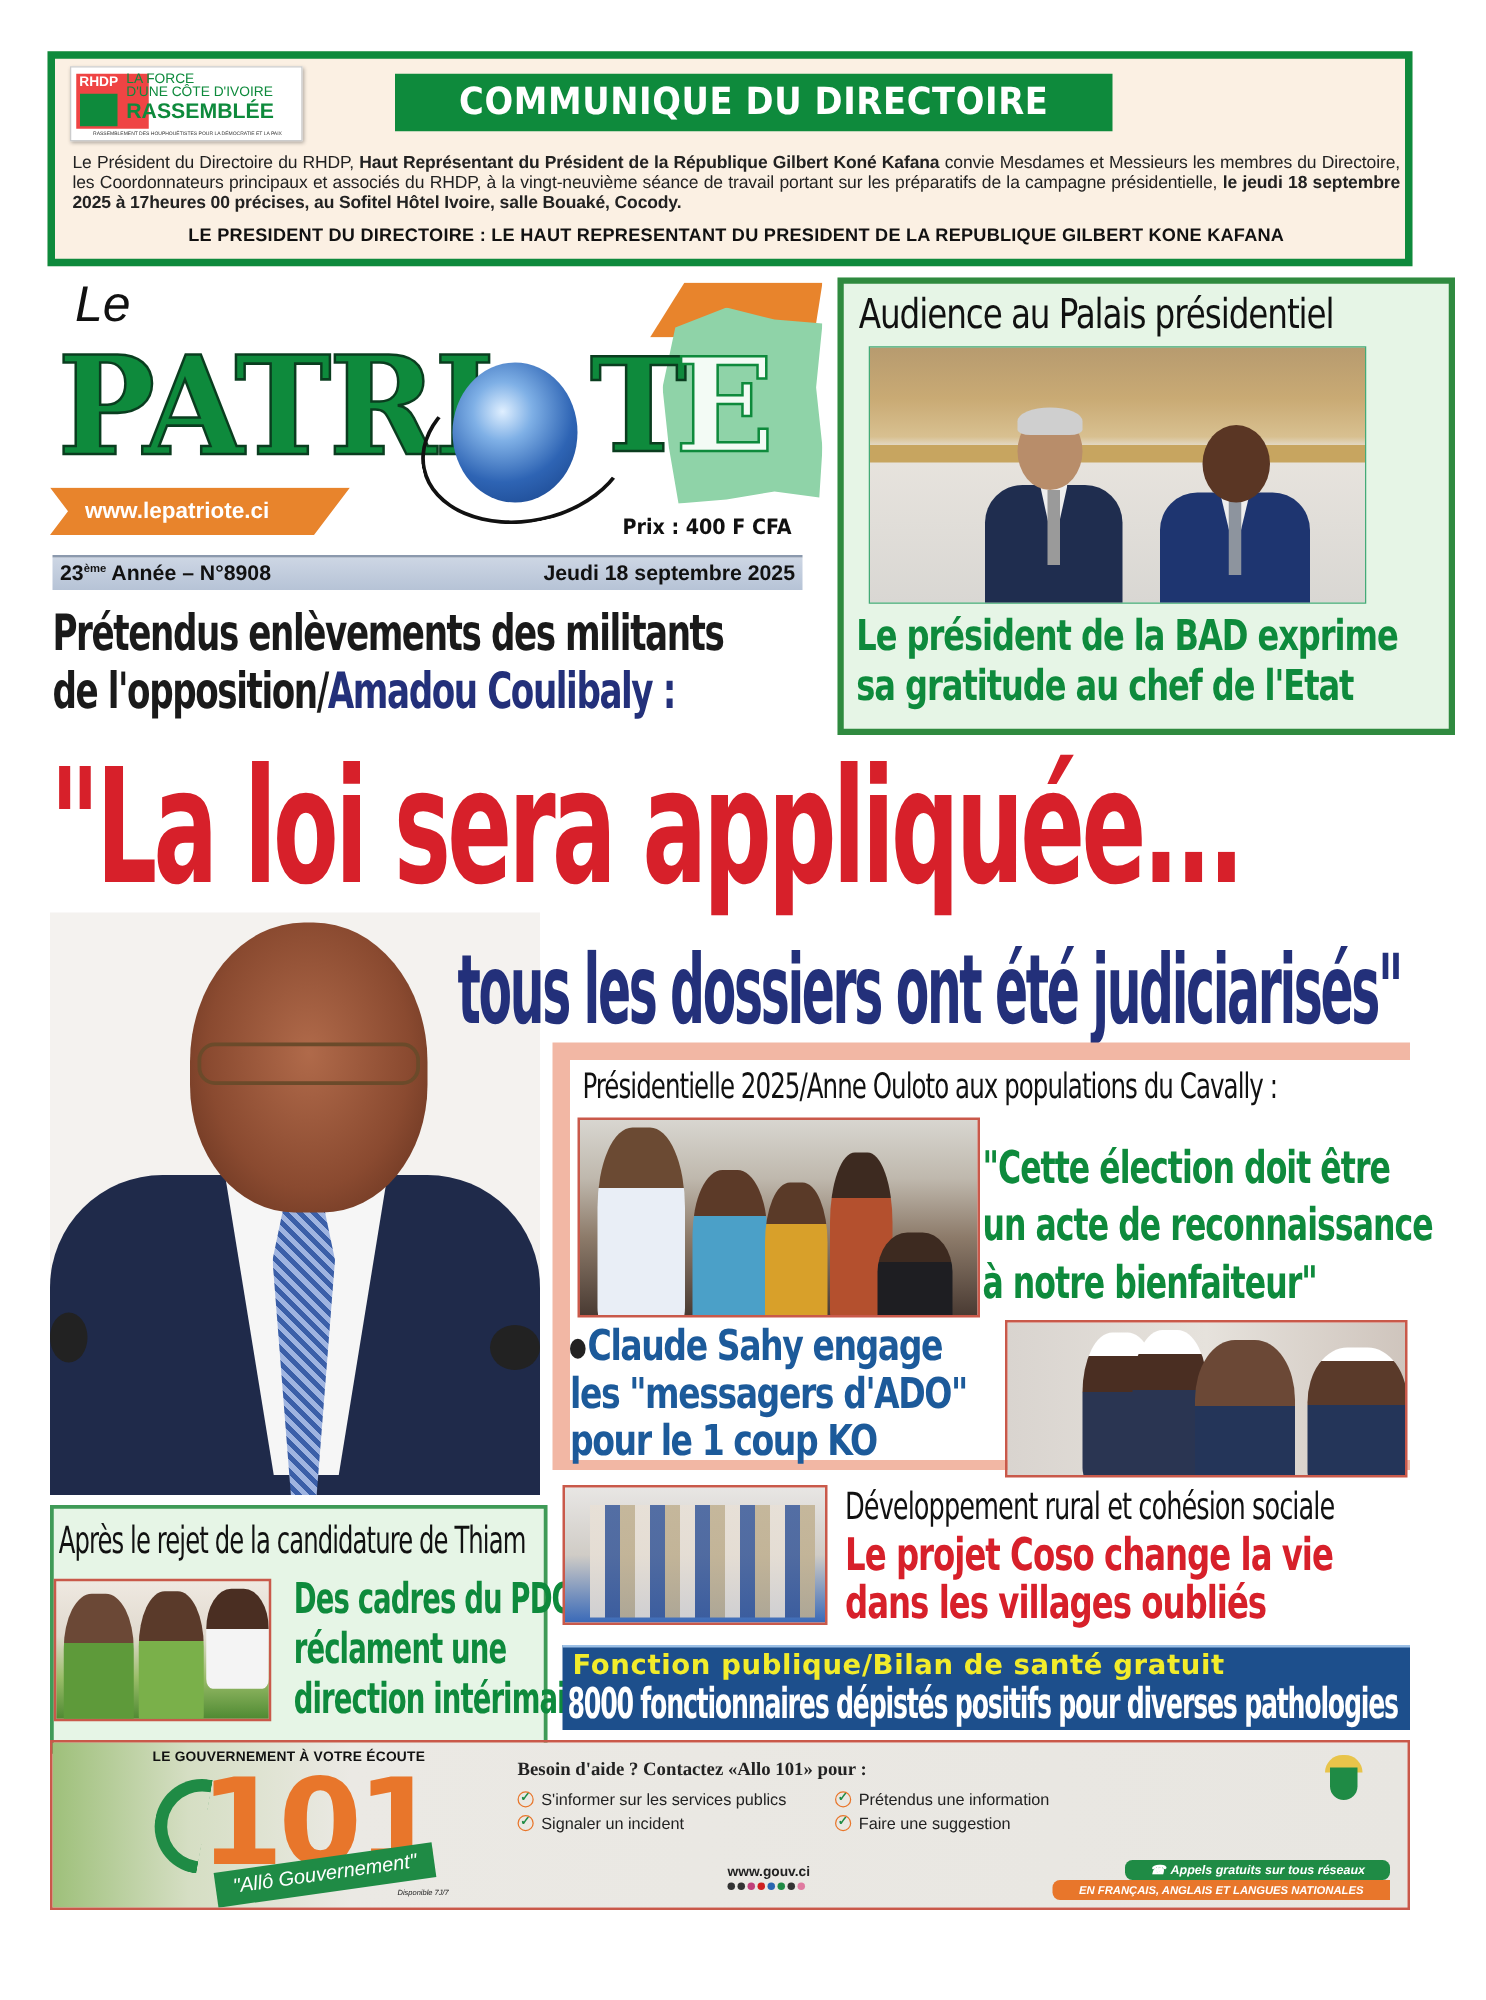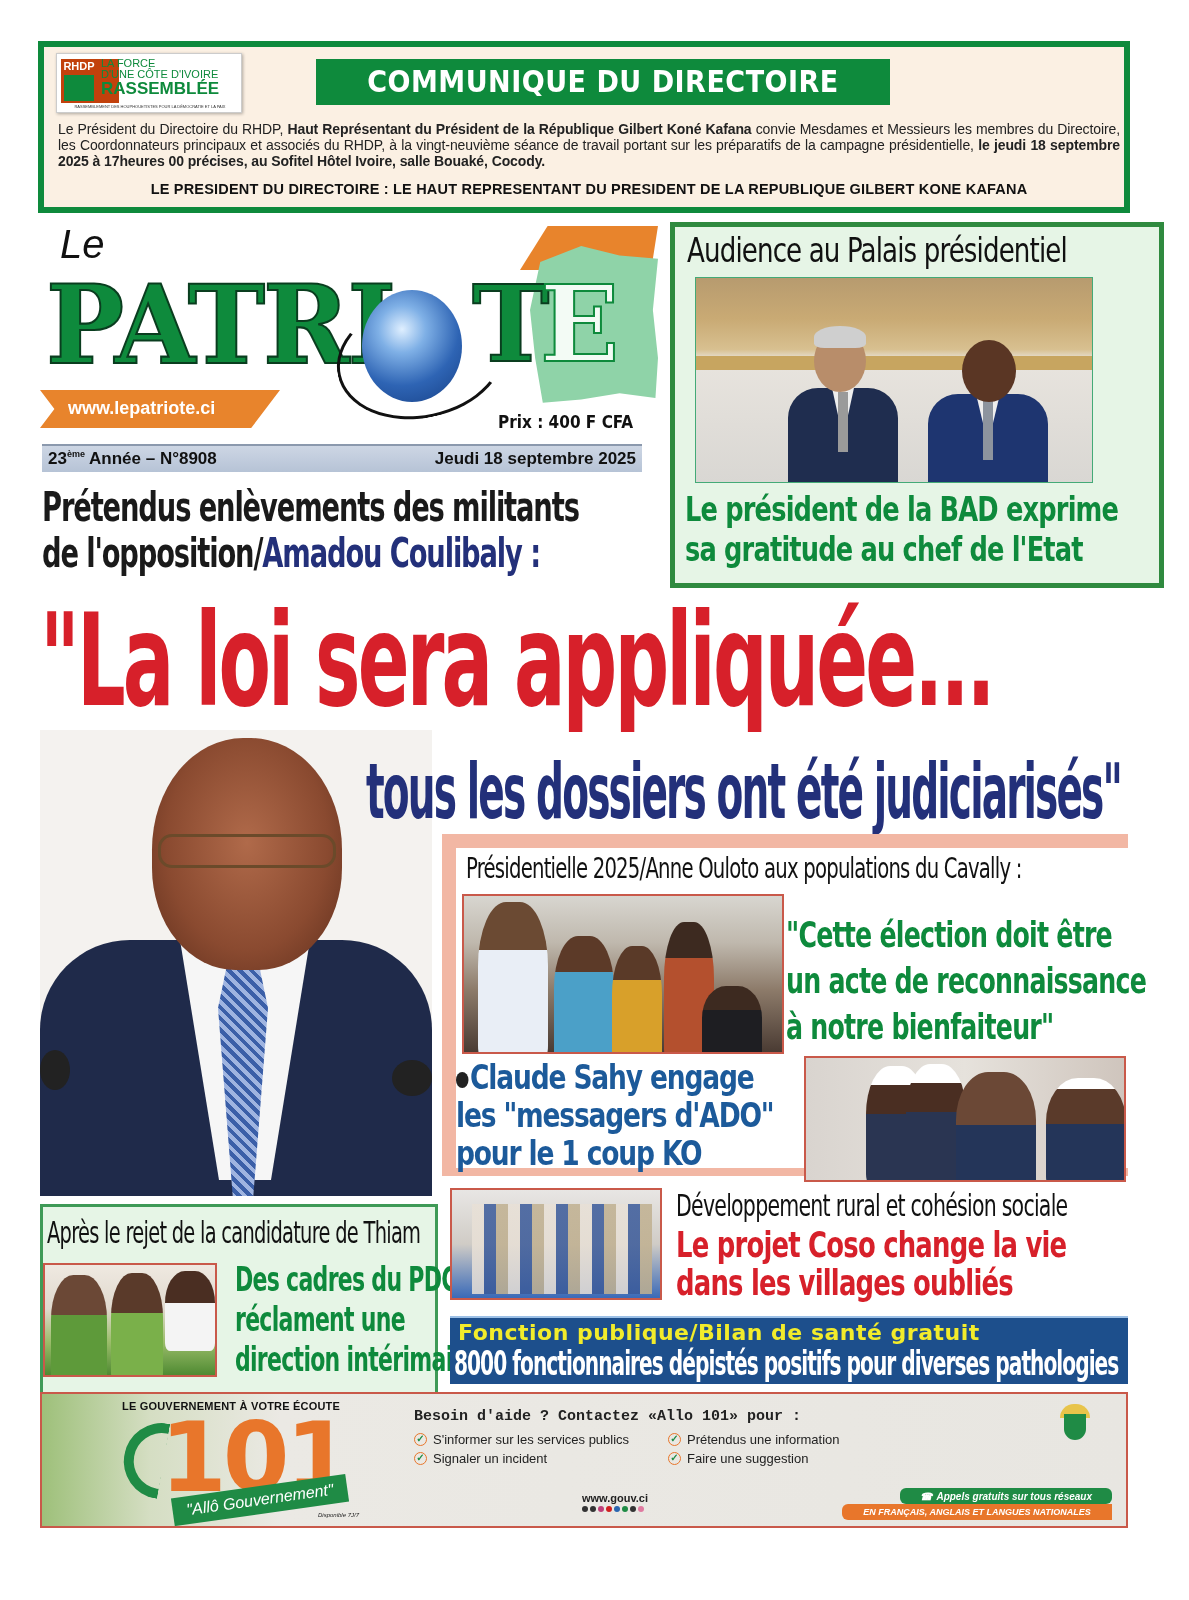--- a/index.html
+++ b/index.html
@@ -2,21 +2,21 @@
 <html><head>
 <meta charset="utf-8">
 <style>
   * { box-sizing: border-box; margin: 0; padding: 0; }
   body { width: 1189px; height: 1600px; background: #ffffff; position: relative; overflow: hidden; font-family: "Liberation Sans", sans-serif; }
   .abs { position: absolute; }
 
   
   .communique { left: 38px; top: 41px; width: 1092px; height: 172px; border: 6px solid #0e8a3c; background: #fbf0e3; }
   .rhdp-logo { left: 12px; top: 6px; width: 186px; height: 60px; background: #fff; border: 1px solid #ccc; box-shadow: 1px 1px 3px rgba(0,0,0,.3); }
-  .rhdp-badge { left: 4px; top: 5px; width: 58px; height: 44px; background: #c2410c; }
+  .rhdp-badge { left: 4px; top: 5px; width: 58px; height: 44px; background: #ef4444; }
   .rhdp-badge-text { left: 0; top: 0; width: 36px; height: 14px; color: #fff; font-size: 11px; font-weight: bold; text-align: center; line-height: 14px; }
   .rhdp-badge-inner { left: 3px; top: 16px; width: 30px; height: 26px; background: #0e8a3c; }
   .rhdp-slogan { left: 44px; top: 4px; color: #0e8a3c; font-size: 11px; line-height: 11px; font-family: "Liberation Sans Narrow", "Liberation Sans", sans-serif; }
   .rhdp-slogan .big { font-size: 17px; font-weight: bold; line-height: 18px; }
   .rhdp-small { left: 2px; top: 50px; width: 182px; font-size: 4px; color: #333; text-align: center; }
   .communique-title { left: 272px; top: 12px; width: 574px; height: 46px; background: #0e8a3c; color: #fff; font-size: 30px; font-weight: bold; text-align: center; line-height: 46px; letter-spacing: 0.5px; font-family: "DejaVu Sans Condensed", "DejaVu Sans", sans-serif; }
   .communique-body { left: 14px; top: 74px; width: 1062px; font-size: 14px; line-height: 16px; color: #222; text-align: justify; font-family: "Liberation Sans", sans-serif; letter-spacing: -0.1px; }
   .communique-body b { font-weight: bold; }
   .communique-sign { left: 14px; top: 134px; width: 1062px; font-size: 14.5px; font-weight: bold; color: #111; text-align: center; letter-spacing: 0.2px; }
 
@@ -97,21 +97,21 @@
   .fp-kicker { left: 8px; top: 2px; font-size: 22px; font-weight: bold; color: #f2ec2b; font-family: "DejaVu Sans", sans-serif; letter-spacing: 0.5px; white-space: nowrap; }
   .fp-headline { left: 4px; top: 26px; font-size: 34px; line-height: 38px; font-weight: bold; color: #fff; font-family: "DejaVu Sans Condensed", "DejaVu Sans", sans-serif; letter-spacing: -1.5px; transform: scaleX(0.66); transform-origin: left; white-space: nowrap; }
 
   
   .ad { left: 40px; top: 1392px; width: 1088px; height: 136px; border: 2px solid #c9594a; background: linear-gradient(90deg, #9ec07a 0%, #d5dec3 10%, #ebe9e4 22%, #e8e6e1 100%); overflow: hidden; }
   .ad-top { left: 80px; top: 6px; font-size: 11px; font-weight: bold; color: #111; letter-spacing: 0.2px; }
   .ad-phone { left: 82px; top: 26px; width: 40px; height: 76px; border: 10px solid #1f8b45; border-right: none; border-radius: 40px 0 0 40px; transform: rotate(10deg); }
   .ad-101 { left: 118px; top: 14px; font-size: 96px; font-weight: bold; color: #e8762b; font-family: "DejaVu Sans", sans-serif; letter-spacing: -4px; line-height: 100px; }
   .ad-allo { left: 130px; top: 92px; width: 176px; height: 28px; background: #1f8b45; transform: rotate(-8deg); color: #fff; font-size: 16px; font-style: italic; text-align: center; line-height: 28px; }
   .ad-dispo { left: 276px; top: 118px; font-size: 6px; font-style: italic; color: #222; }
-  .ad-besoin { left: 372px; top: 14px; font-size: 15px; font-weight: bold; color: #222; font-family: Liberation Mono, monospace; }
+  .ad-besoin { left: 372px; top: 14px; font-size: 15px; font-weight: bold; color: #222; font-family: Liberation Serif, serif; }
   .ad-list { left: 372px; top: 38px; width: 460px; display: grid; grid-template-columns: 254px 200px; row-gap: 4px; font-size: 13px; color: #222; }
   .ad-list .item { display: flex; align-items: center; gap: 6px; }
   .check { width: 13px; height: 13px; border: 1.5px solid #e8762b; border-radius: 50%; color: #1f8b45; font-size: 10px; line-height: 10px; text-align: center; font-weight: bold; }
   .ad-web { left: 540px; top: 98px; font-size: 11px; font-weight: bold; color: #222; }
   .ad-social { left: 540px; top: 112px; display: flex; gap: 2px; }
   .ad-social span { width: 6px; height: 6px; border-radius: 50%; background: #333; display: block; }
   .ad-coat { left: 1010px; top: 10px; width: 46px; height: 44px; }
   .coat-shield { left: 12px; top: 10px; width: 22px; height: 26px; background: #1f8b45; border-radius: 0 0 11px 11px; }
   .coat-sun { left: 8px; top: 0; width: 30px; height: 14px; border-radius: 15px 15px 0 0; background: #e8c44a; }
   .ad-gratuit { left: 858px; top: 94px; width: 212px; height: 16px; background: #1f8b45; border-radius: 6px; color: #fff; font-size: 10px; font-weight: bold; font-style: italic; display: flex; align-items: center; justify-content: center; gap: 4px; }

